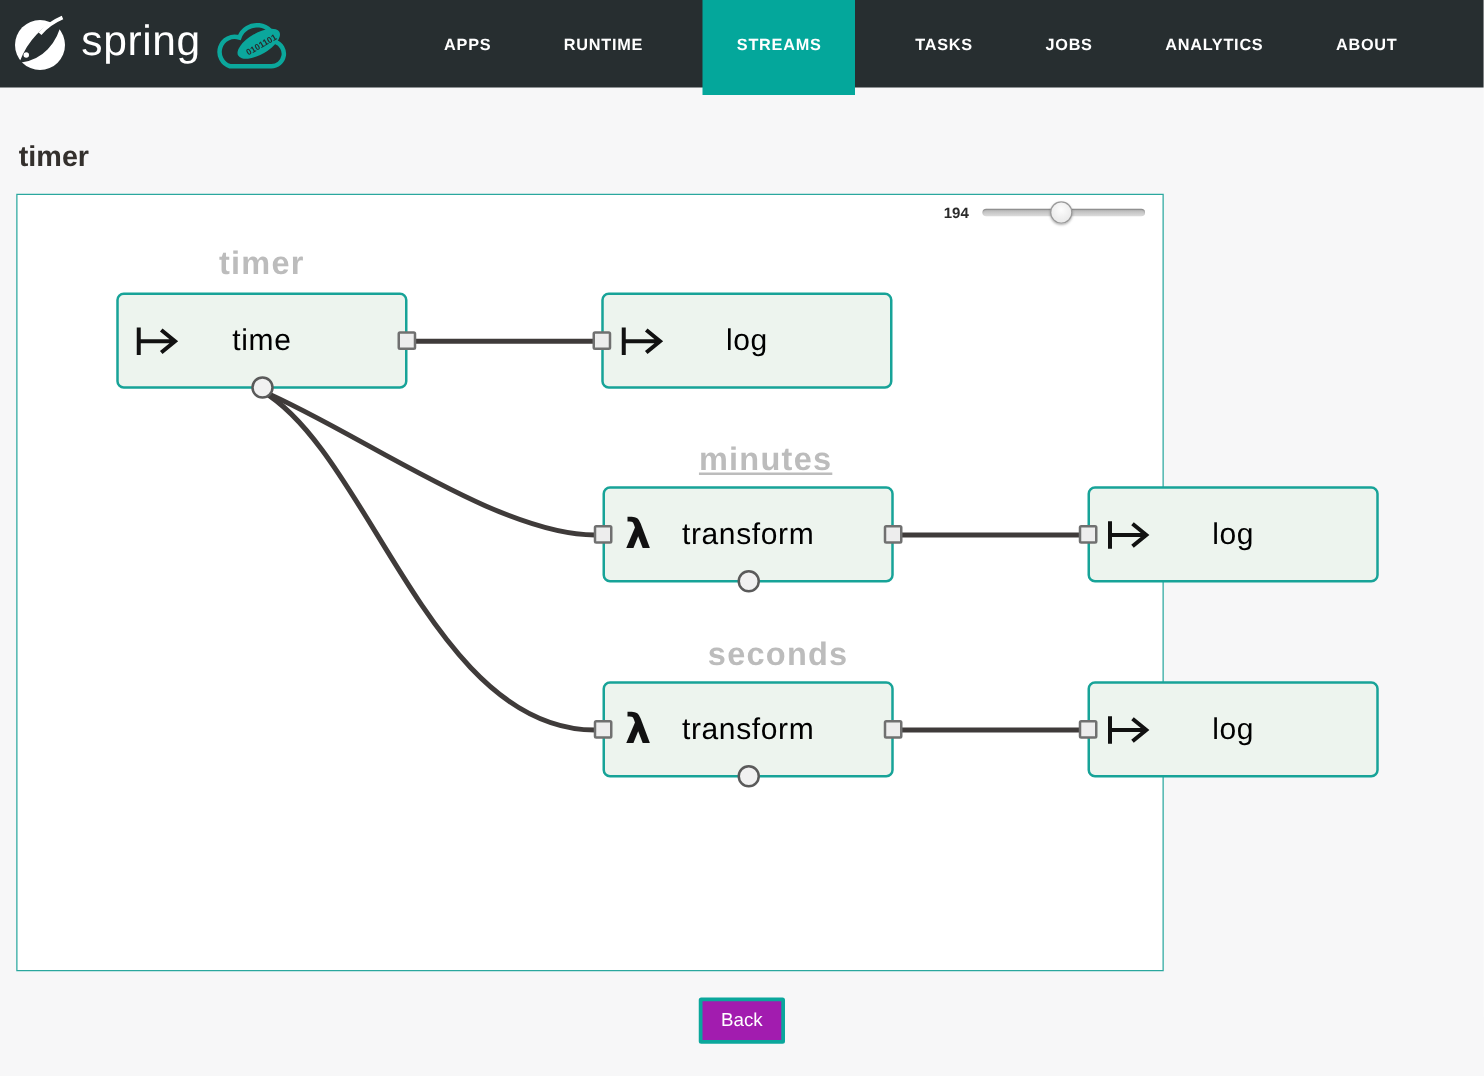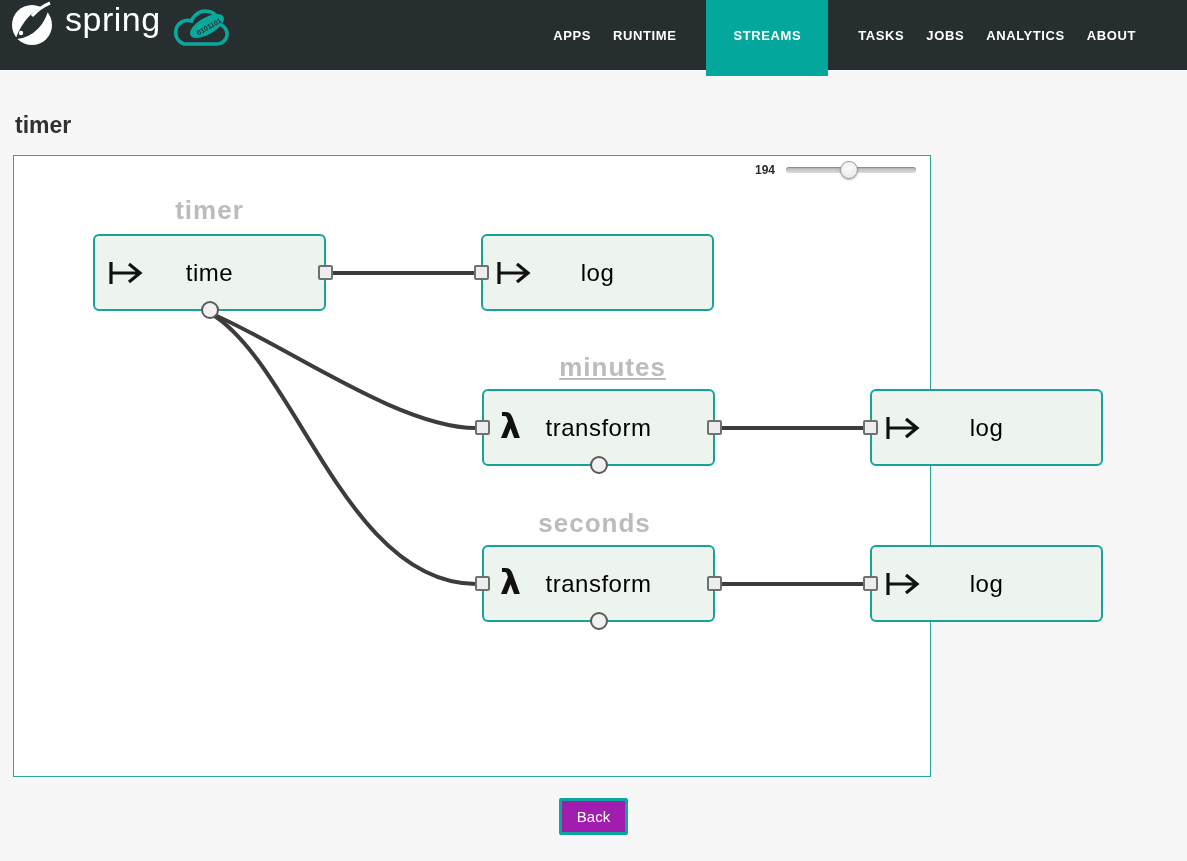--- a/index.html
+++ b/index.html
@@ -9,30 +9,30 @@
     background: #f7f7f8;
     font-family: "Liberation Sans", sans-serif;
     overflow: hidden;
   }
 
   
   .navbar {
     height: 70px; background: #272e30;
     display: flex; align-items: center; justify-content: space-between;
   }
-  .brand { display: flex; align-items: flex-start; padding-left: 9px; height: 100%; }
+  .brand { display: flex; align-items: center; padding-left: 9px; height: 100%; }
   .brand-text {
     color: #ffffff; font-size: 34px; font-weight: 400;
     letter-spacing: 0.5px; margin: 0 6px 4px 8px;
   }
   .main-nav { display: flex; align-items: center; height: 100%; padding-right: 40px; }
   .nav-item {
     color: #ffffff; font-size: 13px; font-weight: bold;
     letter-spacing: 0.6px; text-decoration: none;
-    margin: 0 11px; cursor: pointer; white-space: nowrap;
+    margin: 0 29px; cursor: pointer; white-space: nowrap;
   }
   .nav-item.active {
     background: #04a79b; height: 82px;
     display: flex; align-items: center;
     padding: 0 27px; margin: 0 19px;
   }
 
   
   .page-title {
     margin: 42px 0 16px 15px;
@@ -116,21 +116,21 @@
 
   
   .node-time       { left: 79px;  top: 78px;  }
   .node-log-1      { left: 467px; top: 78px;  }
   .node-transform-1{ left: 468px; top: 233px; }
   .node-log-2      { left: 856px; top: 233px; }
   .node-transform-2{ left: 468px; top: 389px; }
   .node-log-3      { left: 856px; top: 389px; }
   .label-timer   { left: 79px;  top: 40px;  }
   .label-minutes { left: 482px; top: 197px; text-decoration: underline; }
-  .label-seconds { left: 464px; top: 353px; }
+  .label-seconds { left: 492px; top: 353px; }
 
   
   .footer-bar { text-align: center; margin-top: 21px; }
   .back-button {
     background: #a21caf; color: #ffffff;
     border: 3px solid #0ba79c; border-radius: 2px;
     font-family: "Liberation Sans", sans-serif;
     font-size: 15px; padding: 7px 15px; cursor: pointer;
   }
 </style>

